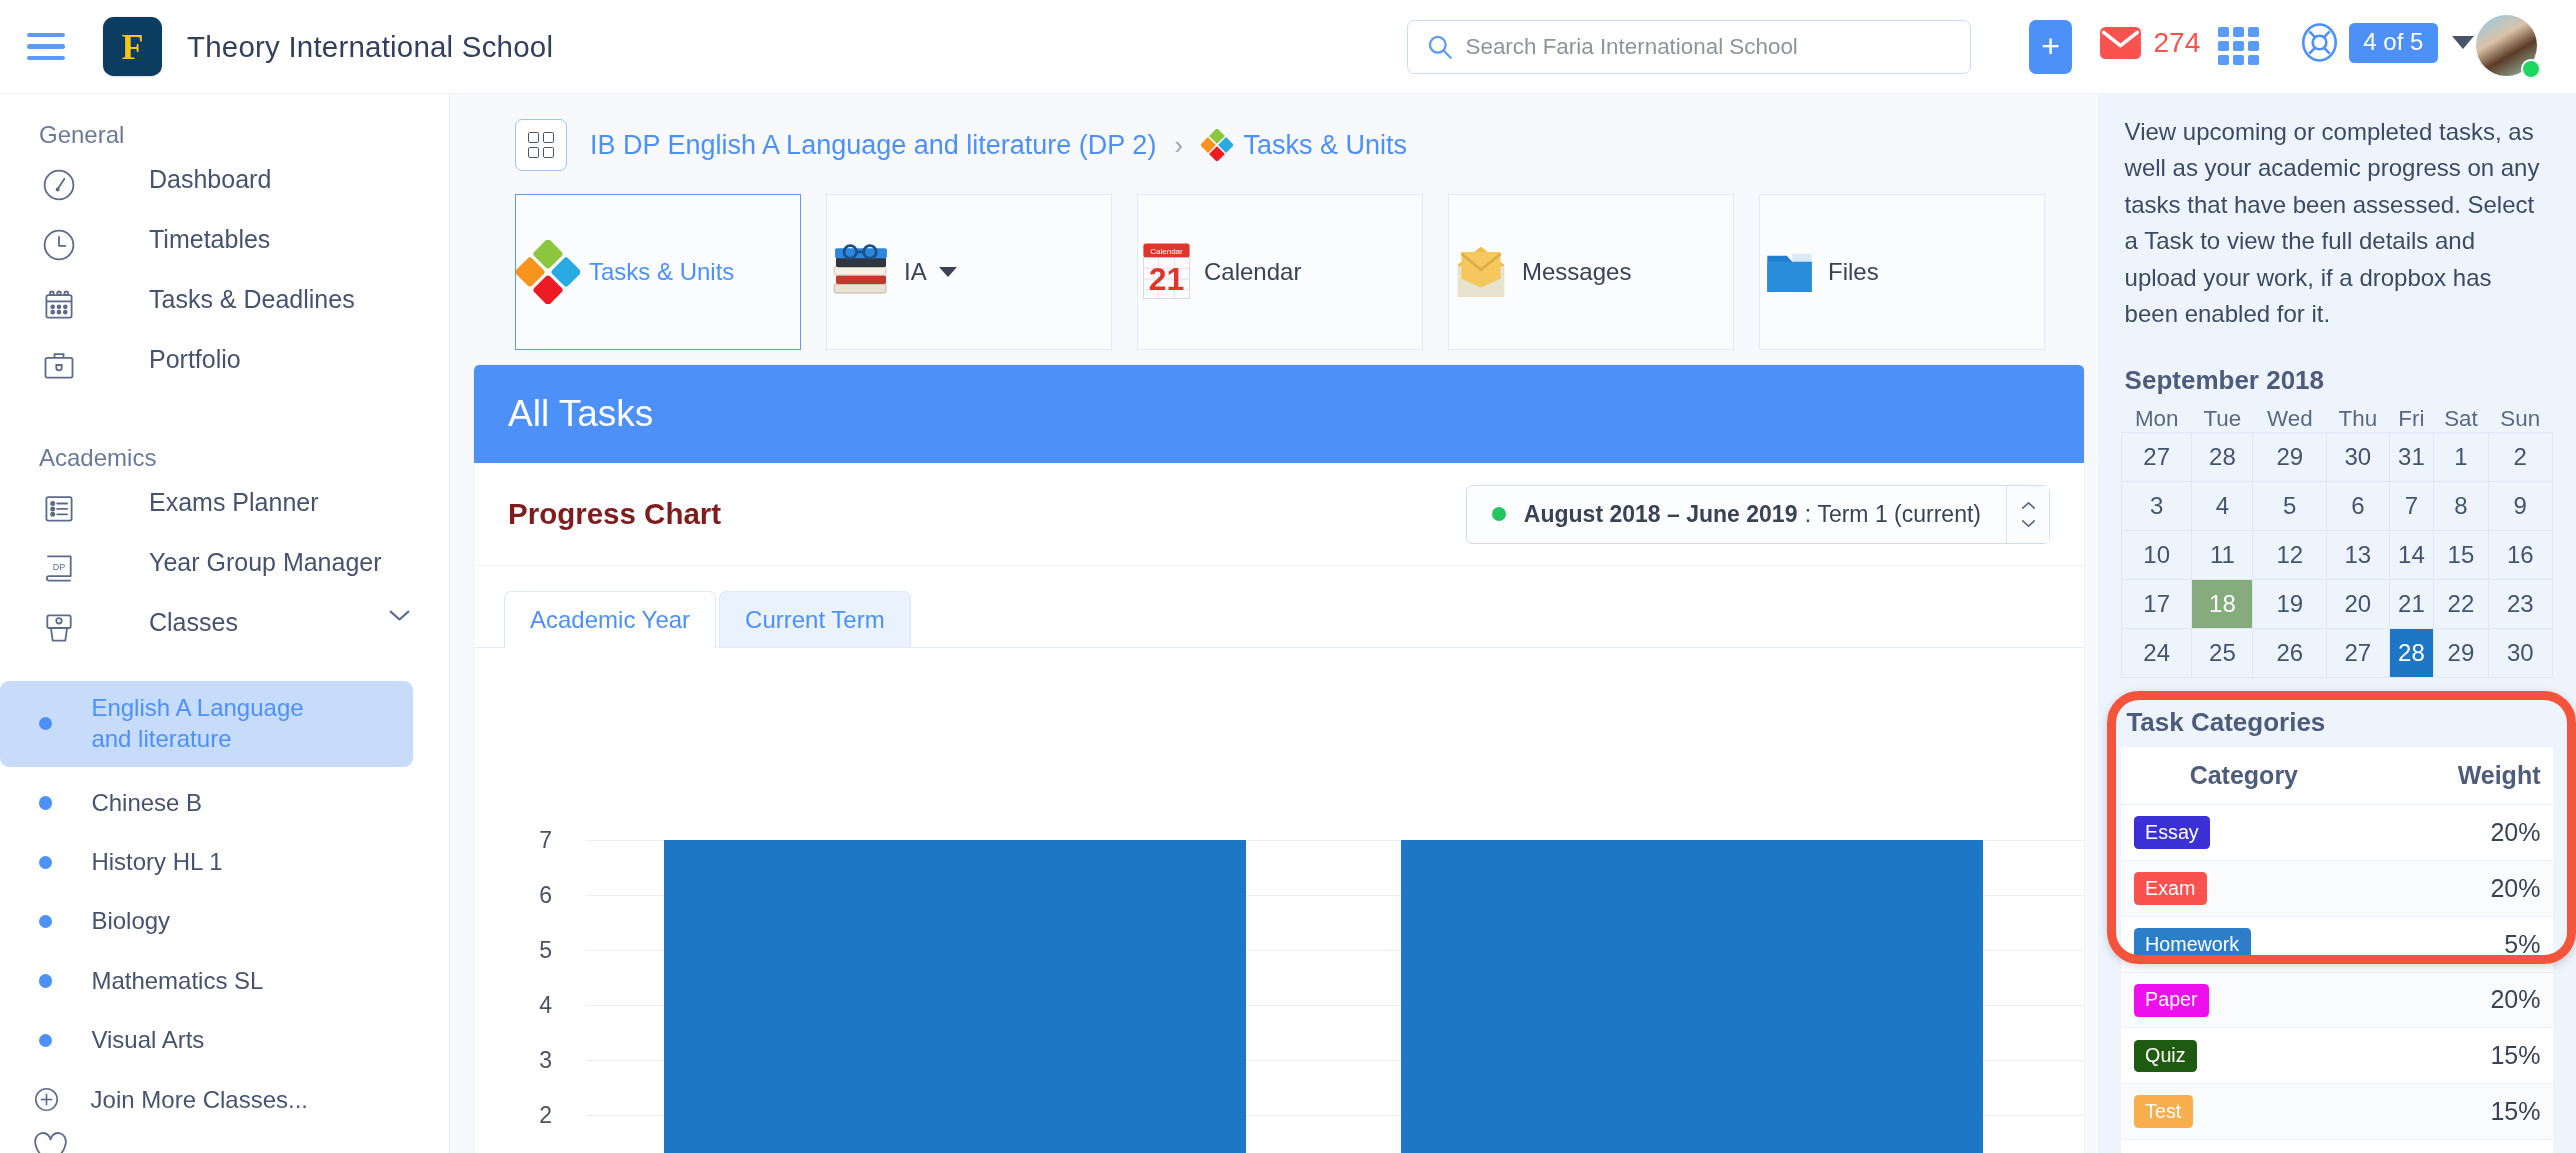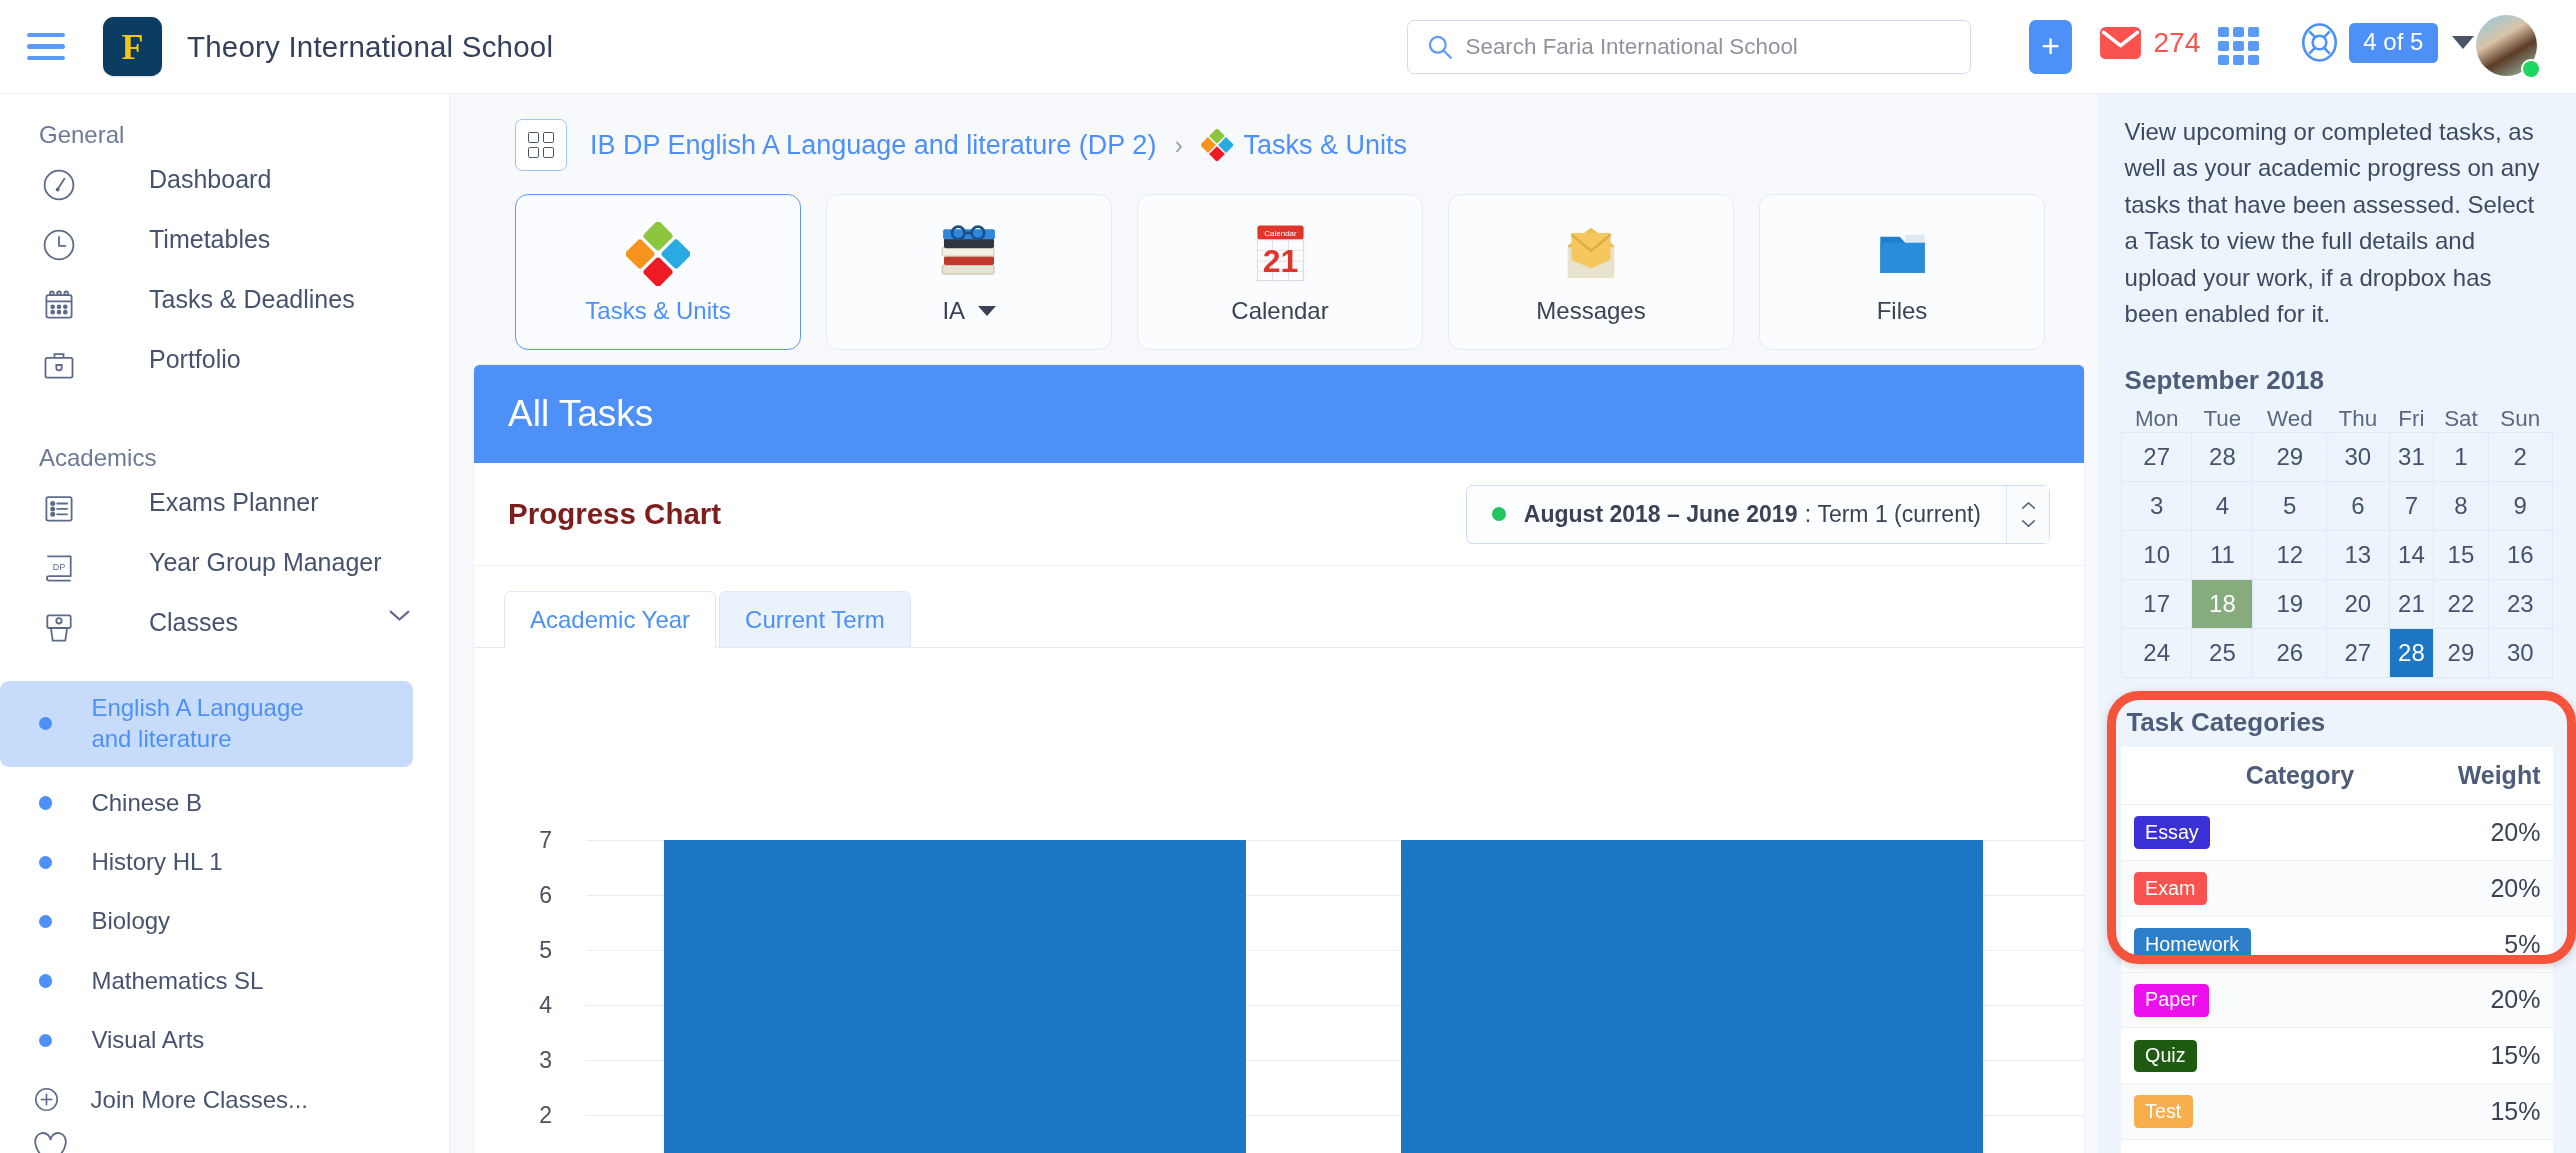--- a/index.html
+++ b/index.html
@@ -92,22 +92,22 @@
 
   .crumb-bar { display: flex; align-items: center; padding: 25px 0 0 65px; }
   .crumb-sq { width: 52px; height: 52px; border: 0.9px solid #9fc4f7; border-radius: 7.2px; background: #fff;
     display: grid; grid-template-columns: 1fr 1fr; grid-template-rows: 1fr 1fr; gap: 4.5px; padding: 11.6px; cursor: pointer; }
   .crumb-sq b { display: block; border: 1.8px solid #4a5568; border-radius: 1.8px; }
   .crumb-link { margin-left: 23px; font-size: 27px; color: #4d90f7; cursor: pointer; }
   .crumb-sep { margin: 0 18px; font-size: 25px; color: #9aa3b4; }
   .crumb-puzzle { width: 32px; height: 32px; margin-right: 10.7px; }
 
   .cards { display: flex; gap: 25px; padding: 23px 0 0 65px; }
-  .card { width: 286px; height: 156px; background: #fbfcfe; border: 0.9px solid #e3eaf5; border-radius: 13px;
-    display: flex; flex-direction: column; align-items: center; justify-content: center; gap: 9px; cursor: pointer; }
+  .card { width: 286px; height: 156px; background: #fbfcfe; border: 0.9px solid #e3eaf5; border-radius: 0;
+    display: flex; flex-direction: row; align-items: center; gap: 9px; cursor: pointer; }
   .card.active { background: #fafcff; border: 1.8px solid #5b9bf8; }
   .card .emoji { height: 68px; display: flex; align-items: center; justify-content: center; }
   .card .cap { font-size: 24px; color: #3a4255; display: flex; align-items: center; gap: 12.5px; }
   .card.active .cap { color: #4d90f7; }
   .cap-caret { width: 0; height: 0; border-left: 9px solid transparent; border-right: 9px solid transparent; border-top: 10.7px solid #3a4255; }
 
   .panel { position: absolute; left: 474px; top: 365px; width: 1610px; height: 805px;
     background: #fff; border-radius: 5.4px 5.4px 0 0; box-shadow: 0 0 0 0.9px #eef2f8; overflow: hidden; }
   .panel-head { height: 98px; background: #4d90f7; display: flex; align-items: center; padding-left: 34px; }
   .panel-head h2 { font-size: 37px; color: #fff; font-weight: 500; }
@@ -145,21 +145,21 @@
   table.cal { width: 100%; border-collapse: collapse; }
   table.cal th { font-size: 22.4px; color: #5a6880; font-weight: 400; text-align: center; }
   table.cal td { border: 0.9px solid #dfe8f6; height: 49px; text-align: center; font-size: 24px; color: #44536e; }
   table.cal td.sel-green { background: #86ab7d; color: #fff; }
   table.cal td.sel-blue { background: #1e77c4; color: #fff; }
 
   .tc-wrap { position: relative; margin-top: 16px; }
   .tc-title { font-size: 26px; font-weight: bold; color: #4c5c7a; padding: 12.5px 5.4px 9px 5.4px; }
   table.tc { width: 100%; border-collapse: collapse; background: #fff; }
   table.tc th { font-size: 25px; font-weight: bold; color: #4c5c7a; padding: 14.3px 12.5px; background: #fff; }
-  table.tc th.l { text-align: right; } table.tc th.r { text-align: right; }
+  table.tc th.l { text-align: center; } table.tc th.r { text-align: right; }
   table.tc td { padding: 10.7px 12.5px; border-top: 0.9px solid #edf1f7; font-size: 25px; color: #3a4255; }
   table.tc tr:nth-child(even) td { background: #fafbfd; }
   table.tc td.r { text-align: right; }
   .chip { display: inline-block; color: #fff; font-size: 19.7px; padding: 4.5px 11.6px 5.4px; border-radius: 4.5px; }
 
   .hl-ring { position: absolute; left: -14.3px; top: -3.6px; width: 469px; height: 273px;
     border: 9.8px solid #f4543c; border-radius: 32px; pointer-events: none; z-index: 5;
     box-shadow: 0 2.7px 8px rgba(0,0,0,.16); }
 
   .bottom-fade { position: absolute; left: 0; bottom: 0; width: 450px; height: 49px;

